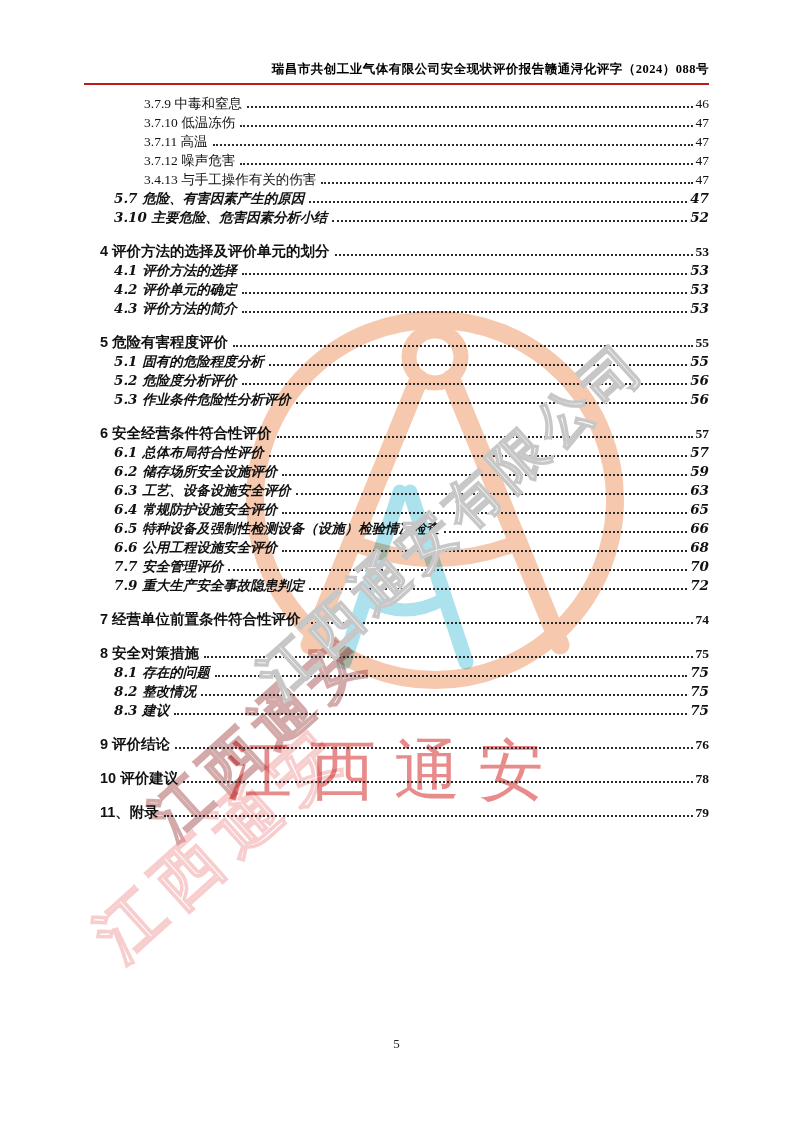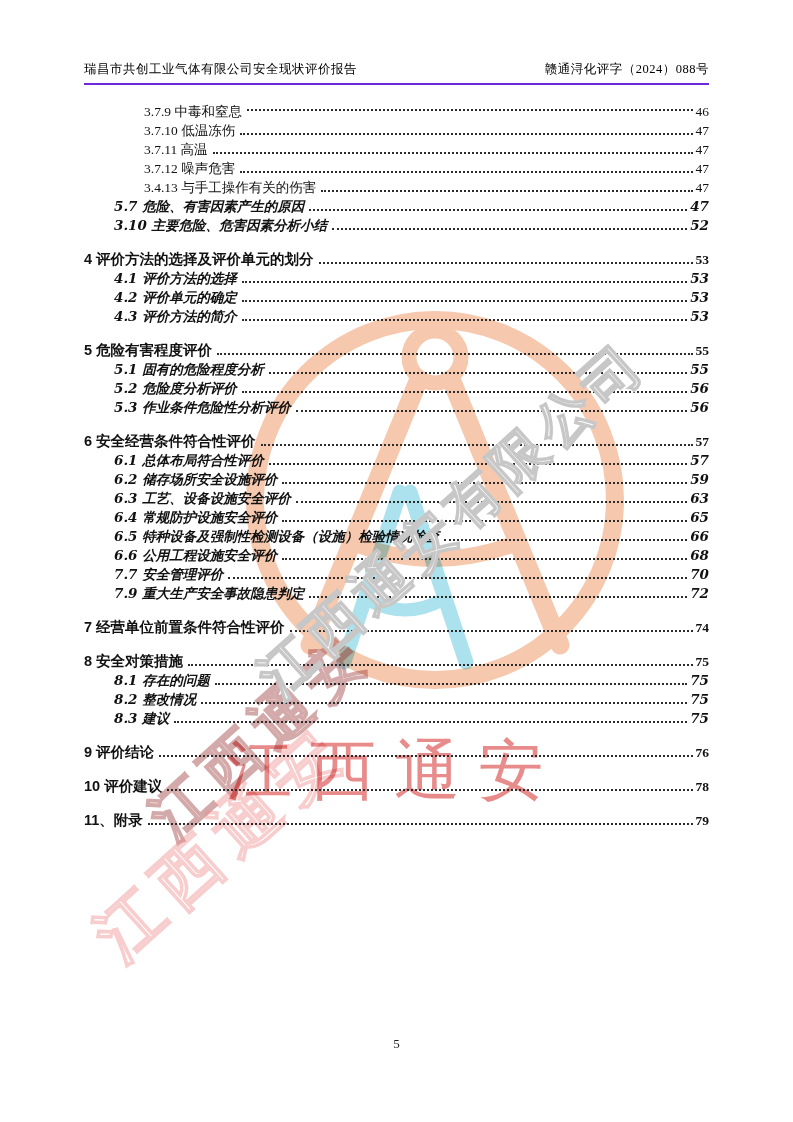--- a/index.html
+++ b/index.html
@@ -4,49 +4,49 @@
 <style>
   html,body{margin:0;padding:0;background:#888;}
   .page{
     position:relative; width:793px; height:1122px; margin:0 auto;
     background:#ffffff; overflow:hidden;
     font-family:"Liberation Serif", serif; color:#111;
   }
   
   .header{
     position:absolute; left:84px; right:84px; top:61px; z-index:5;
-    display:flex; justify-content:space-between; align-items:flex-end;
+    display:flex; justify-content:flex-end; align-items:flex-end;
     font-size:12.5px; letter-spacing:.5px; color:#000;
-    border-bottom:2px solid #6d28d9; padding-bottom:5px;
+    border-bottom:2px solid #b91c1c; padding-bottom:5px;font-weight:bold;
   }
   
   .toc{
     position:absolute; left:84px; right:84px; top:94px; z-index:5;
   }
   .toc-row{ display:flex; align-items:baseline; height:19px; line-height:19px; }
   .toc-row .toc-label{ white-space:nowrap; }
   .toc-row .leader{
     flex:1 1 auto; border-bottom:2px dotted #2b2b2b;
     margin:0 3px 3px 5px; min-width:10px;
   }
   .toc-row .toc-page{ white-space:nowrap; font-weight:bold; }
   .lvl1{
     font-family:"Liberation Sans", sans-serif; font-weight:bold;
-    font-size:14.5px; margin-top:15px;
+    font-size:14.5px; margin-top:15px;margin-left:16px;
   }
   .lvl1 .toc-page{ font-family:"Liberation Serif", serif; font-size:13.5px; }
   .lvl2{
     font-family:"DejaVu Serif", serif; font-style:italic; font-weight:bold;
     font-size:13.5px; padding-left:30px;
   }
   .lvl3{
     font-family:"Liberation Serif", serif; font-size:13.5px; padding-left:60px;
   }
   .lvl3 .toc-page{ font-weight:normal; }
-  .toc-row:first-child{ margin-top:8px;align-items:center; }
+  .toc-row:first-child{ margin-top:0; }
   
   .footer{
     position:absolute; left:0; right:0; top:1036px; z-index:5;
     text-align:center; font-size:13px; color:#222;
   }
   
   .wm{ position:absolute; pointer-events:none; }
   .wm-logo-main{ left:225px; top:295px; z-index:1; mix-blend-mode:multiply; opacity:.6; }
   .wm-cyan-a{ left:330px; top:478px; z-index:1; mix-blend-mode:multiply; opacity:.65; }
   .wm-text{ transform-origin:left center; white-space:nowrap; font-family:"Liberation Serif", serif; }

